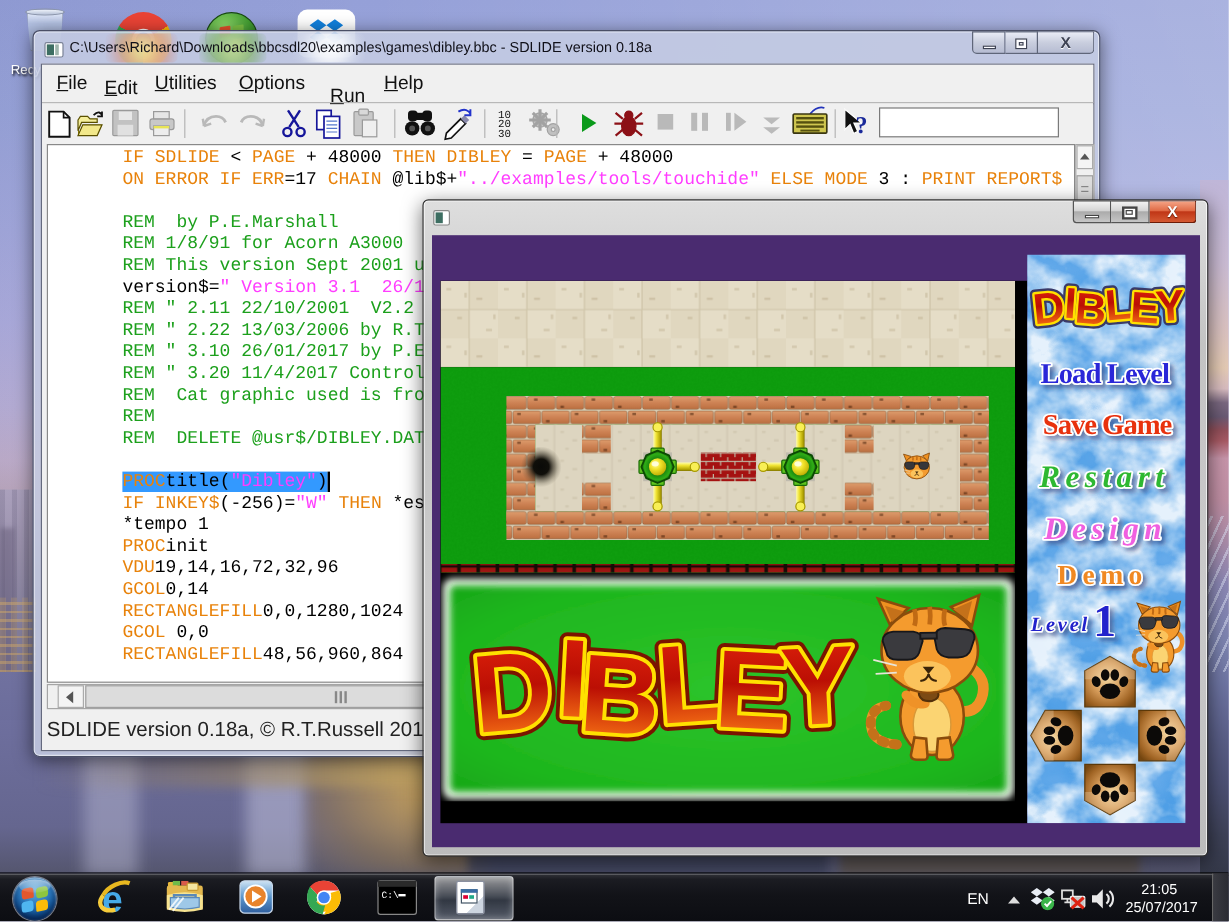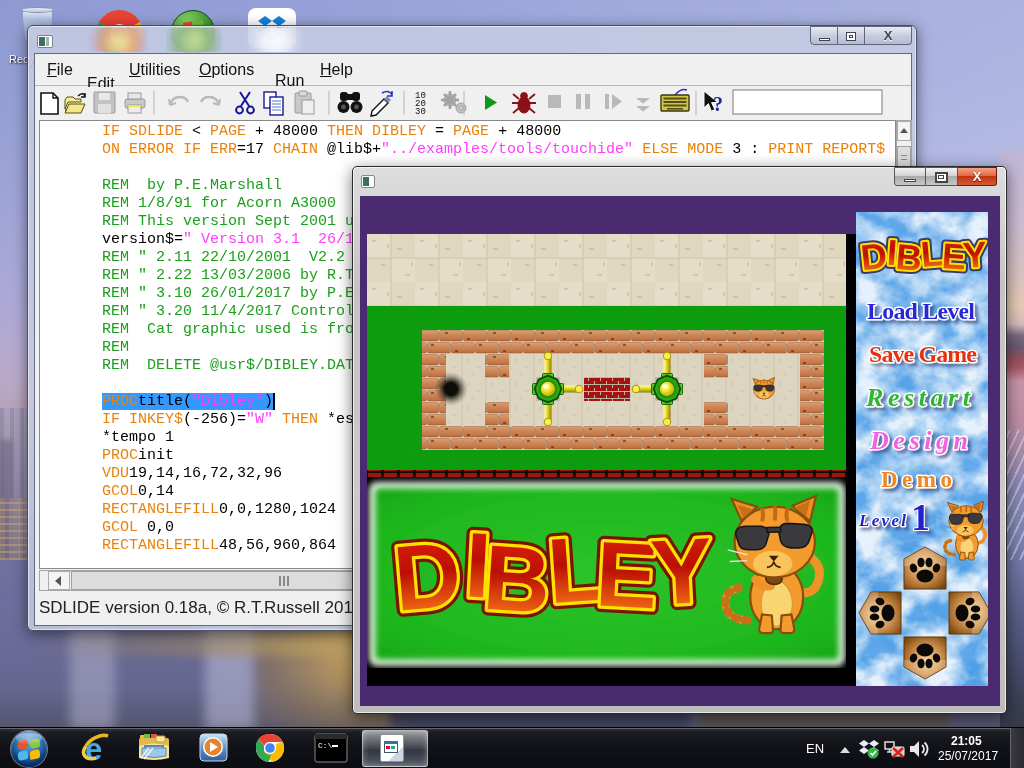--- a/index.html
+++ b/index.html
@@ -322,39 +322,40 @@
       <div class="bgblob" style="left:4px;top:-8px;width:48px;height:42px;background:radial-gradient(circle, #bddb8a 0 30%, #5d9a50 60%, rgba(0,0,0,0) 78%);opacity:.8;"></div>
     </div>
     <div class="abs" style="left:216px;top:2px;width:60px;height:24px;overflow:hidden;border-radius:4px;">
       <div class="bgblob" style="left:5px;top:-8px;width:52px;height:40px;background:radial-gradient(circle, #ffffff 0 40%, #cdd6ea 65%, rgba(0,0,0,0) 80%);opacity:.85;"></div>
     </div>
 
     <div class="abs" style="left:9px;top:9px;width:16px;height:13px;background:#fff;border:1px solid #7a8296;border-radius:2px;">
       <div class="abs" style="left:1px;top:1px;width:6px;height:9px;background:#3d6e62;"></div>
       <div class="abs" style="left:8px;top:1px;width:3px;height:9px;background:#9fb5ac;"></div>
     </div>
+    <div class="abs" style="left:30px;top:6px;font-size:12px;color:#101018;white-space:nowrap;">C:\Users\Richard\Downloads\bbcsdl20\examples\games\dibley.bbc - SDLIDE version 0.18a</div>
 
     <div class="abs" style="left:782px;top:0px;width:102px;height:19px;display:flex;">
       <div style="width:28px;height:19px;background:linear-gradient(180deg,#e9ecf6,#c9cede 50%,#b6bcd2);border:1px solid #5f6679;border-radius:0 0 0 4px;position:relative;">
         <div class="abs" style="left:8px;top:11px;width:11px;height:3px;background:#fdfdff;border:1px solid #3e4354;"></div>
       </div>
       <div style="width:27px;height:19px;background:linear-gradient(180deg,#e9ecf6,#c9cede 50%,#b6bcd2);border:1px solid #5f6679;border-left:none;position:relative;">
         <div class="abs" style="left:8px;top:5px;width:10px;height:9px;background:#fdfdff;border:1px solid #3e4354;"></div>
         <div class="abs" style="left:11px;top:8px;width:4px;height:3px;background:#fdfdff;border:1px solid #3e4354;"></div>
       </div>
       <div style="width:47px;height:19px;background:linear-gradient(180deg,#e9ecf6,#c9cede 50%,#b6bcd2);border:1px solid #5f6679;border-left:none;border-radius:0 0 4px 0;position:relative;
         color:#3e4354;font-weight:bold;font-size:13px;text-align:center;line-height:17px;text-shadow:0 1px 0 #fff;">X</div>
     </div>
 
     <div class="abs" style="left:6px;top:27px;width:878px;height:573px;background:#f0f0f0;border:1px solid #64697e;">
 
       <div class="abs" style="left:0;top:0;width:876px;height:32px;background:#f0f0f0;border-bottom:1px solid #b8b8b8;
            font-size:16px;color:#111;">
         <span class="abs" style="left:12px;top:7px;text-align:right;"><u>F</u>ile</span>
-        <span class="abs" style="left:52px;top:21px;"><u>E</u>dit</span>
+        <span class="abs" style="left:52px;top:11px;"><u>E</u>dit</span>
         <span class="abs" style="left:94px;top:7px;"><u>U</u>tilities</span>
         <span class="abs" style="left:164px;top:7px;"><u>O</u>ptions</span>
         <span class="abs" style="left:240px;top:18px;"><u>R</u>un</span>
         <span class="abs" style="left:285px;top:7px;"><u>H</u>elp</span>
       </div>
 
       <div id="toolbar" class="abs" style="left:0;top:33px;width:876px;height:33px;background:#f0f0f0;">
       <svg width="876" height="33" style="position:absolute;left:0;top:0;">
 
         <g transform="translate(5,5)">
@@ -786,18 +787,18 @@
         <rect x="8" y="8" width="12" height="9" rx="1" fill="#c8c8c8" stroke="#eee"></rect>
         <path d="M9 18 l10 -9 M9 9 l10 9" stroke="#dd2211" stroke-width="2.6"></path>
       </svg>
     </div>
     <div id="spk" class="abs" style="left:909px;top:11px;width:20px;height:20px;">
       <svg width="20" height="20">
         <path d="M1 7 h4 l5 -5 v16 l-5 -5 h-4 z" fill="#e8e8e8"></path>
         <path d="M13 6 a5 5 0 0 1 0 8 M15.5 3.5 a8.5 8.5 0 0 1 0 13" stroke="#e8e8e8" stroke-width="1.8" fill="none"></path>
       </svg>
     </div>
-    <div class="traytxt" style="left:951px;top:6px;font-weight:bold;">21:05</div>
+    <div class="traytxt" style="left:951px;top:6px;">21:05</div>
     <div class="traytxt" style="left:938px;top:21px;">25/07/2017</div>
     <div id="showdesk"></div>
   </div>
 
 </div>
 
 </body></html>

